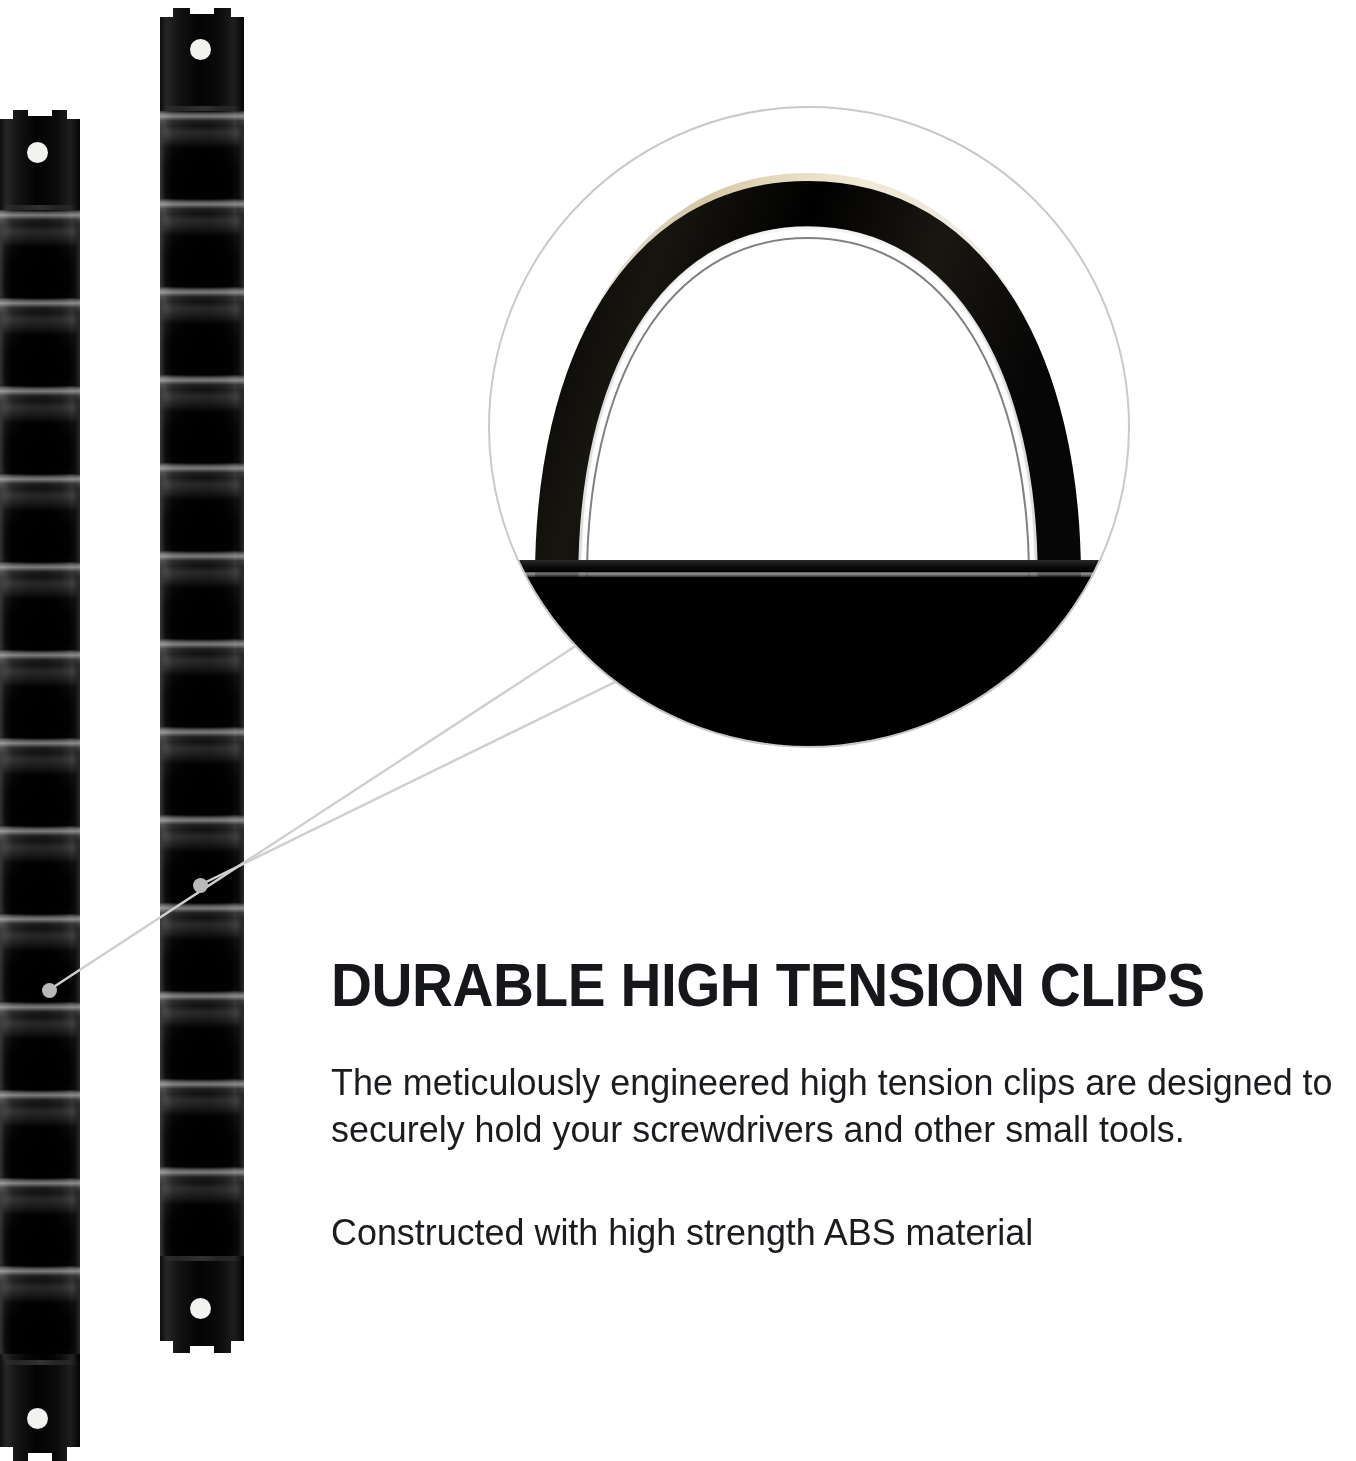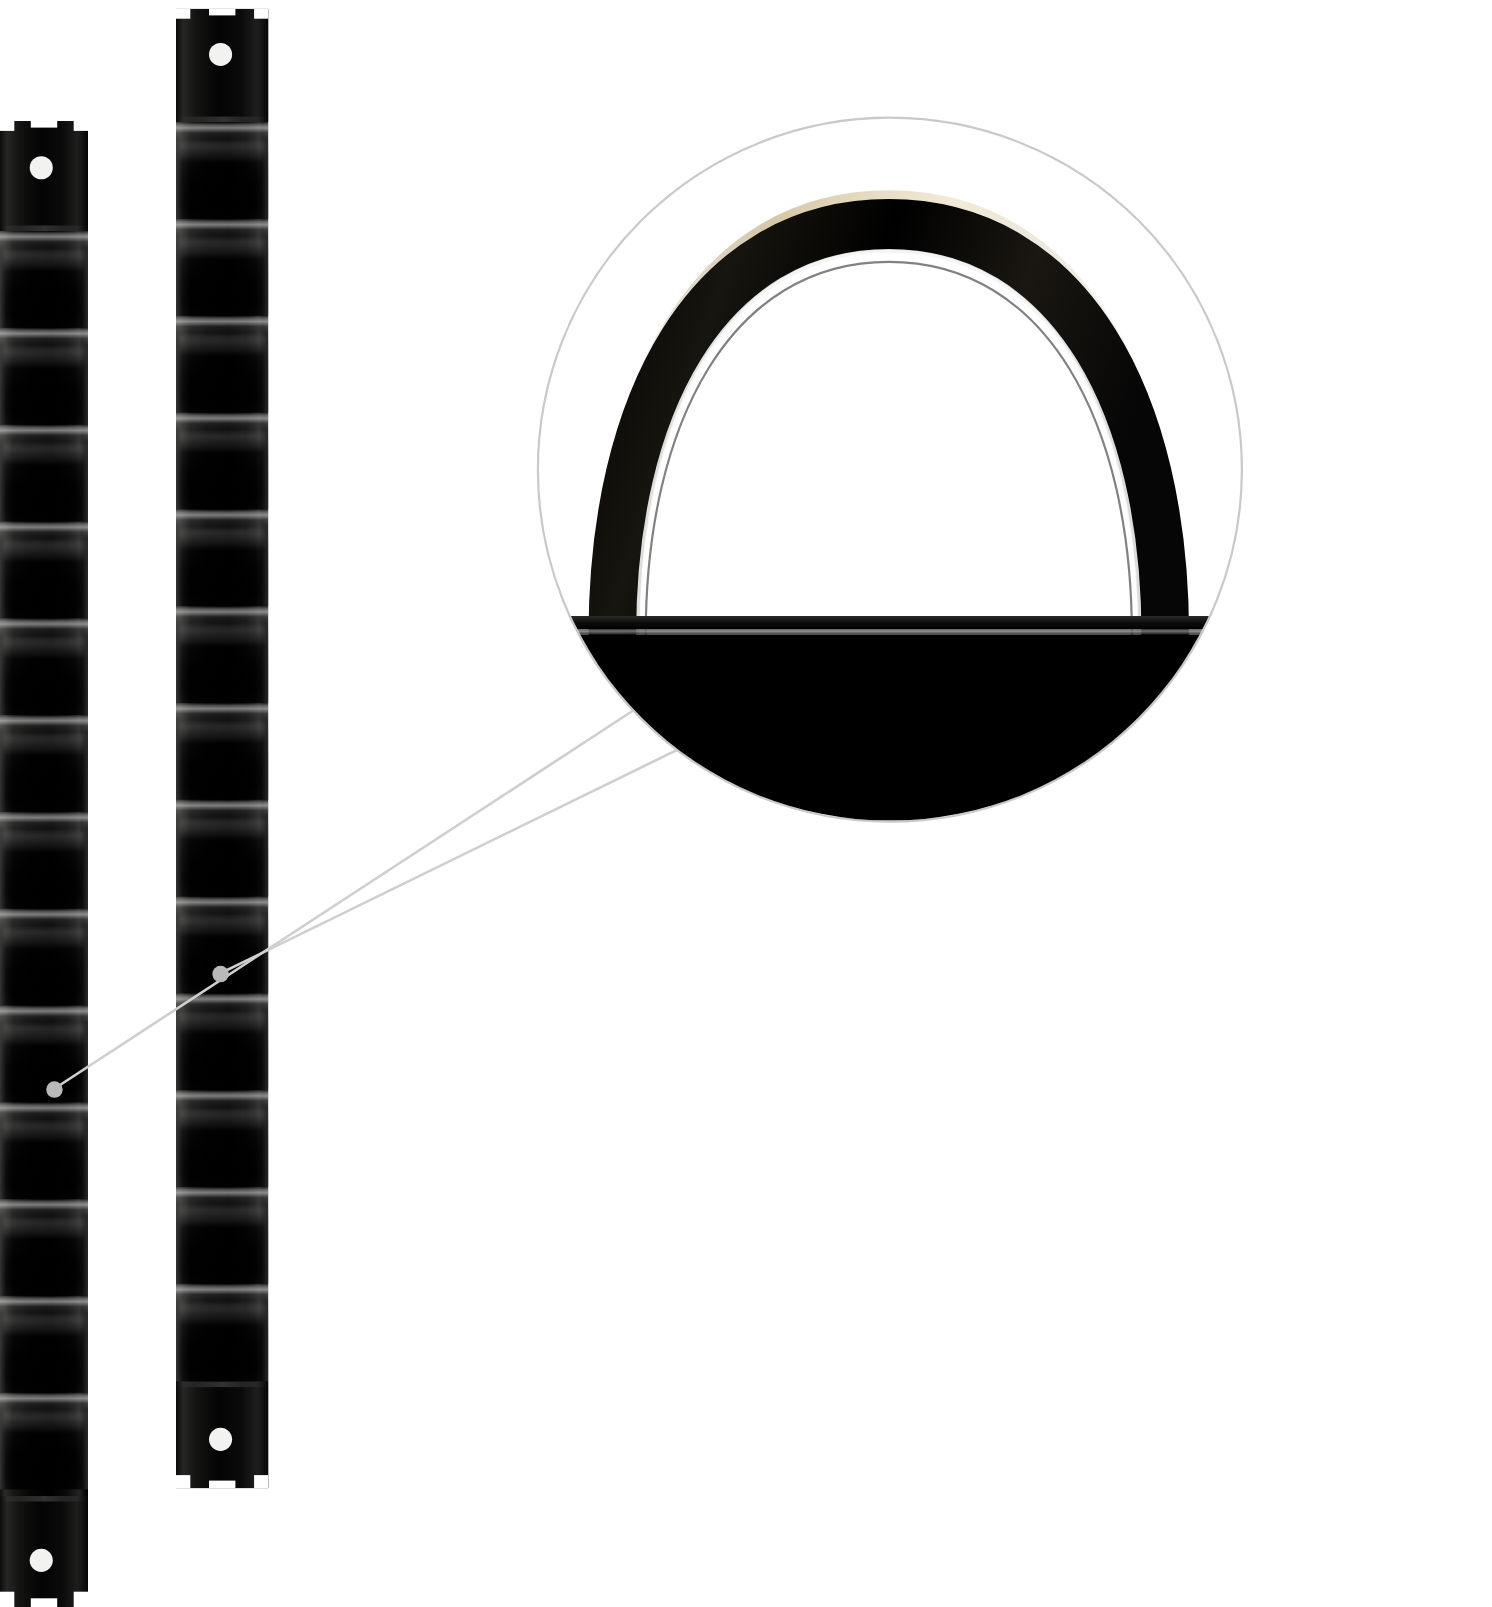--- a/index.html
+++ b/index.html
@@ -409,14 +409,19 @@
                  C 97 276, 175 130, 318 130
                  C 461 130, 539 276, 539 470" fill="none" stroke="#2d2d2d" stroke-width="2" opacity="0.6"></path>
       </svg>
     </div>
 
     <div class="mag-rail-lip" style="top:452px;  height:12px;"></div>
     <div class="mag-rail-seam" style="top:464px;  height:5px;"></div>
     <div class="mag-rail-face" style="top:469px;  bottom:0px;"></div>
   </div>
 
+  <div class="text-block" style="left:331px; top:955px; width:1010px;">
+    <h1 class="headline">DURABLE HIGH TENSION CLIPS</h1>
+    <p class="body-copy" style="margin-top:44px;">The meticulously engineered high tension clips are designed to securely hold your screwdrivers and other small tools.</p>
+    <p class="sub-copy" style="margin-top:56px;">Constructed with high strength ABS material</p>
+  </div>
 
 </div>
 
 </body></html>

